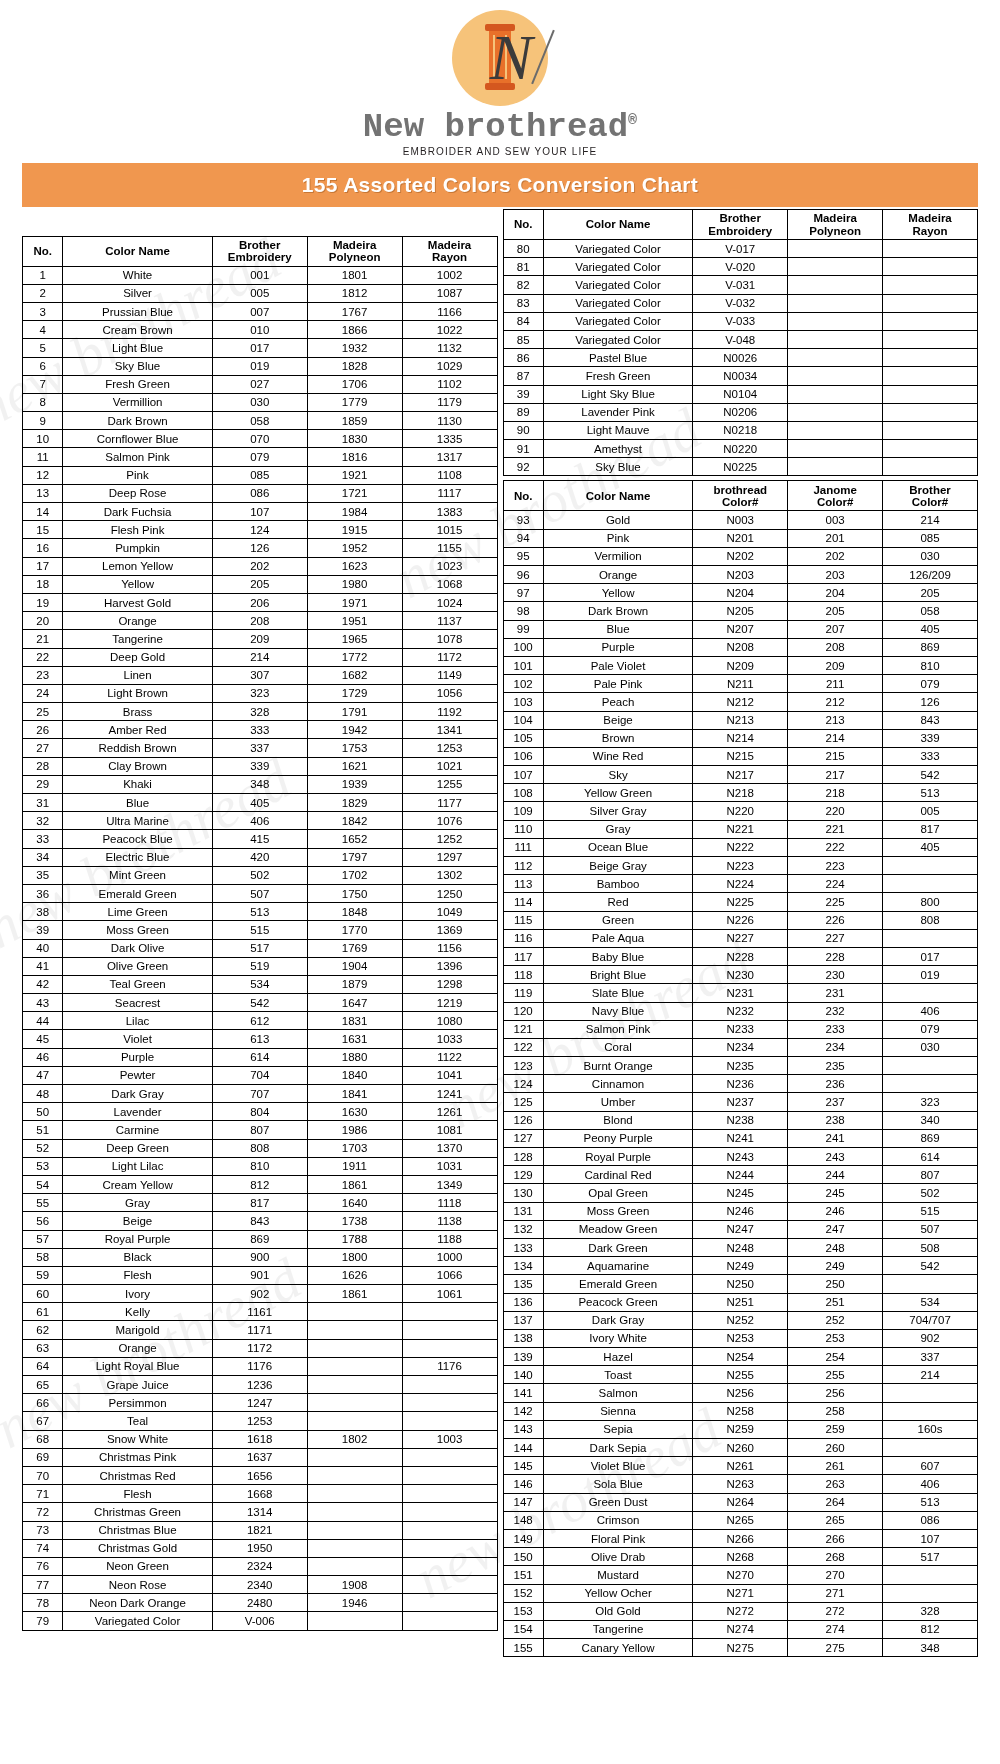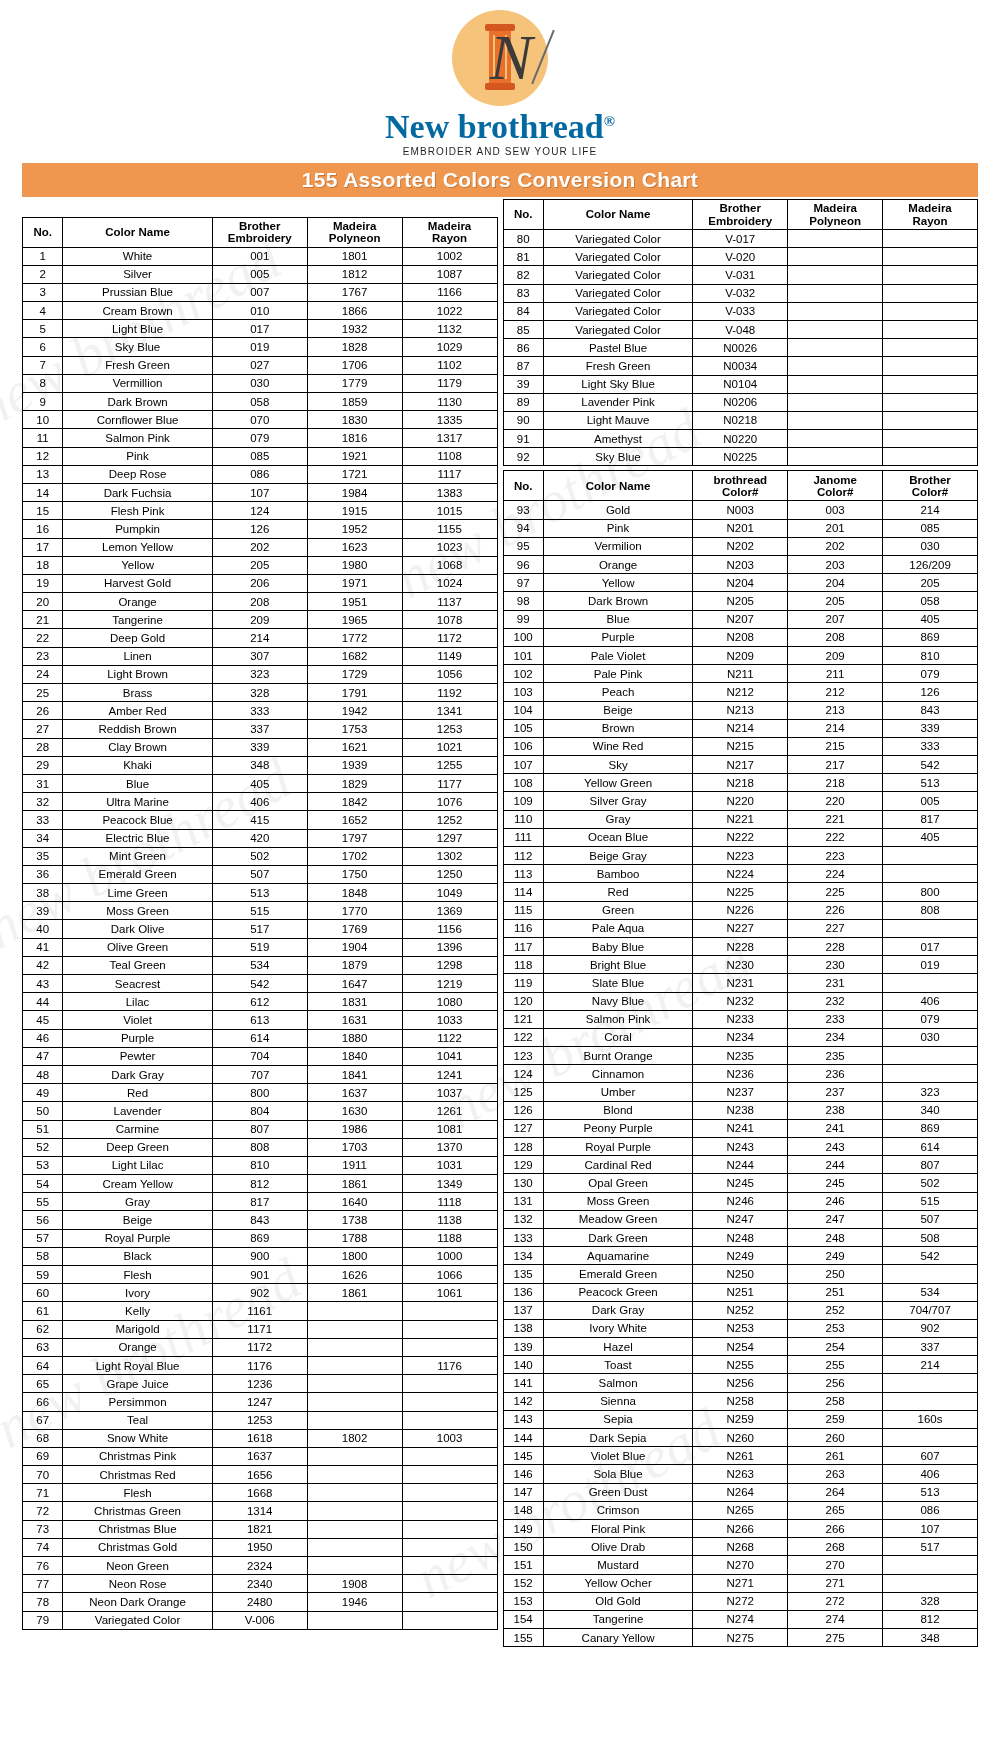--- a/index.html
+++ b/index.html
@@ -40,33 +40,33 @@
     position:absolute; left:22px; top:8px; width:74px; height:80px;
     font-family:"Liberation Serif", serif;
     font-size:64px; font-style:italic; color:#3b3b3b; line-height:80px; text-align:center;
   }
   .needle {
     position:absolute; right:4px; top:18px; width:2px; height:58px;
     background:#6b6b6b; transform:rotate(22deg);
   }
   .brand {
     margin-top:2px;
-    font-family:Liberation Serif, serif;
-    font-size:34px; font-weight:bold; letter-spacing:0px; color:#0369a1;
+    font-family:Liberation Mono, monospace;
+    font-size:34px; font-weight:bold; letter-spacing:0px; color:#737373;
   }
   .brand .reg { font-size:15px; vertical-align:super; font-weight:bold; }
   .tagline {
     font-size:10px; letter-spacing:1.1px; color:#231f20; margin-top:0; margin-bottom:6px;
   }
 
   
   .title-bar {
     background:#f0974f;
     margin:4px 22px 0 22px;
-    height:34px;
+    height:44px;
     display:flex; align-items:center; justify-content:center;
   }
   .title-bar .title {
     color:#ffffff;
     font-size:21px;
     font-weight:bold;
     letter-spacing:0.3px;
     text-shadow:1px 1px 0 rgba(120,60,10,.35);
   }
 
@@ -505,27 +505,20 @@
               <td class="c-c">1041</td>
             </tr>
             <tr>
               <td class="c-no">48</td>
               <td class="c-name">Dark Gray</td>
               <td class="c-a">707</td>
               <td class="c-b">1841</td>
               <td class="c-c">1241</td>
             </tr>
             <tr>
-              <td class="c-no">49</td>
-              <td class="c-name">Red</td>
-              <td class="c-a">800</td>
-              <td class="c-b">1637</td>
-              <td class="c-c">1037</td>
-            </tr>
-            <tr>
               <td class="c-no">50</td>
               <td class="c-name">Lavender</td>
               <td class="c-a">804</td>
               <td class="c-b">1630</td>
               <td class="c-c">1261</td>
             </tr>
             <tr>
               <td class="c-no">51</td>
               <td class="c-name">Carmine</td>
               <td class="c-a">807</td>

